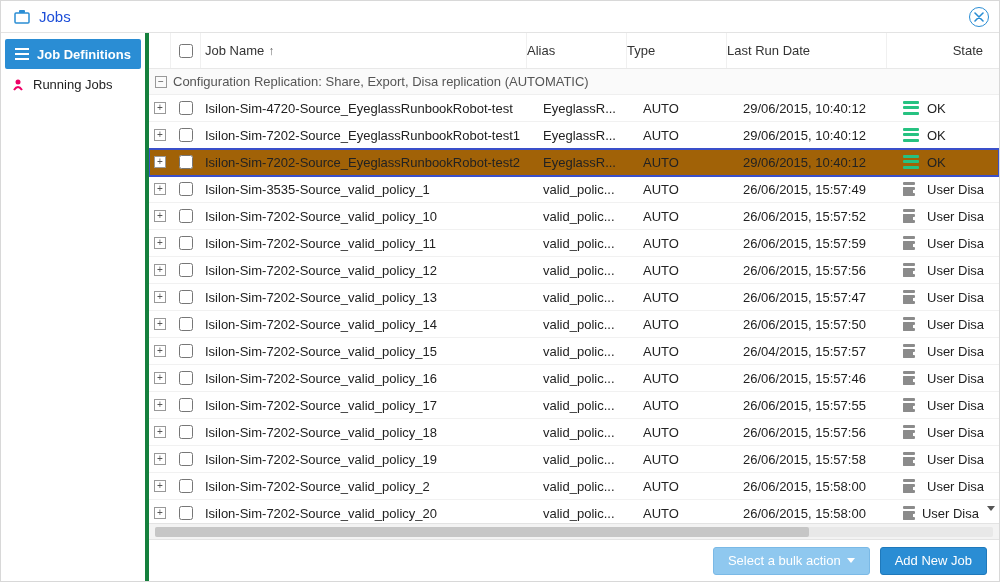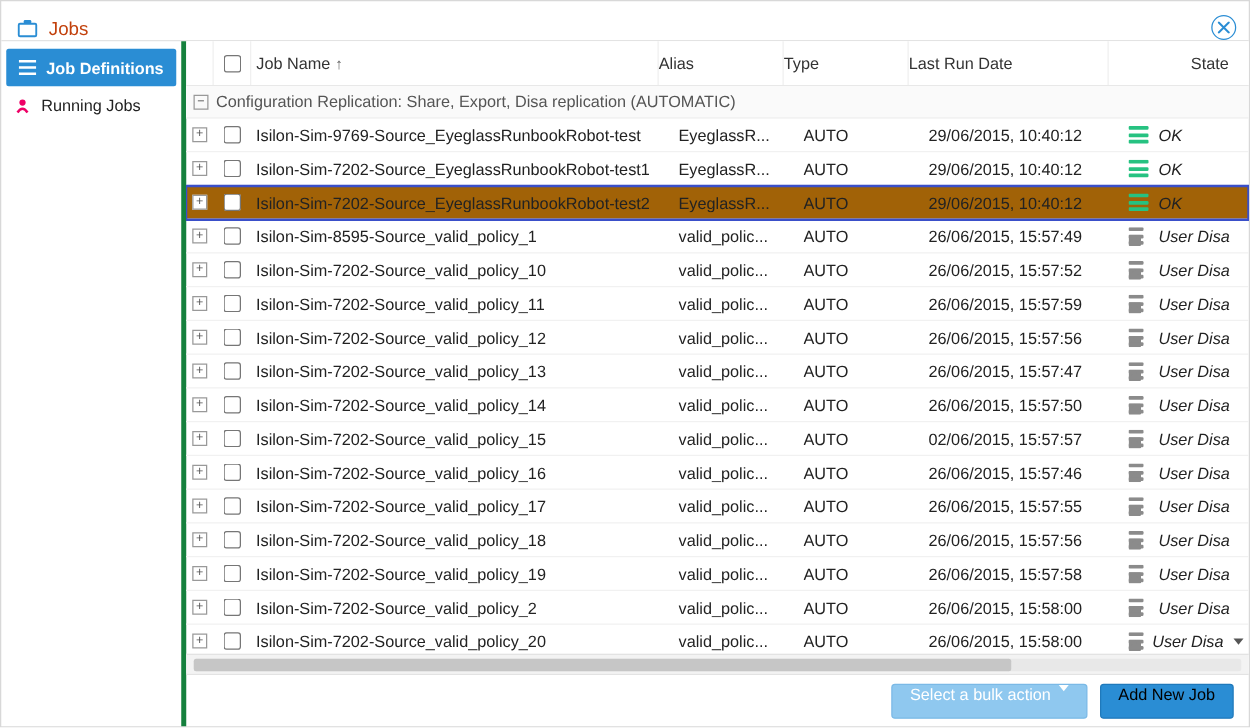--- a/index.html
+++ b/index.html
@@ -16,24 +16,24 @@
     border: 1px solid #d8d8d8;
     position: relative;
     background: #fff;
     display: flex;
     flex-direction: column;
   }
   
   .titlebar {
     height: 32px;
     display: flex;
-    align-items: flex-end;
+    align-items: center;
     padding: 0 10px 0 12px;
     border-bottom: 1px solid #e3e3e3;
-    color: #c2410c;
+    color: #1d4ed8;
     font-size: 15px;
   }
   .titlebar svg { flex: 0 0 auto; }
   .titlebar-title { margin-left: 8px; flex: 1; }
   .close-btn {
     width: 20px; height: 20px;
     display: flex; align-items: center; justify-content: center;
     color: #2a8dd4;
     border: 1.5px solid #2a8dd4;
     border-radius: 50%;
@@ -136,21 +136,21 @@
     background: #a16207;
   }
   .expander {
     width: 12px; height: 12px; border:1px solid #999; display:flex; align-items:center; justify-content:center; font-size:10px; line-height:1; color:#555; background:#fff;
   }
   .expander::before { content:"+"; }
   input[type="checkbox"].rowchk {
     width: 14px; height: 14px; accent-color:#2a8dd4;
     margin:0;
   }
-  .state-cell { display:flex; align-items:center; gap:8px;font-style:italic; }
+  .state-cell { display:flex; align-items:flex-start; gap:8px; }
   .state-icon-ok {
     width: 16px; height: 14px;
     display: inline-block;
     position: relative;
   }
   .state-icon-ok::before,
   .state-icon-ok::after,
   .state-icon-ok span {
     content:"";
     position:absolute;
@@ -213,32 +213,32 @@
     align-items: center;
     justify-content: flex-end;
     gap: 10px;
     border-top: 1px solid #e3e3e3;
   }
   .btn {
     height: 28px;
     padding: 0 14px;
     border-radius: 3px;
     font-size: 13px;
-    display:inline-flex; gap:6px;
+    display:inline-flex; align-items:center; gap:6px;
     cursor:pointer;
     border: 1px solid transparent;
   }
   .btn-primary-light {
     background: #8fc8ef;
     color: #fff;
     border-color: #7ab9e6;
   }
   .btn-primary {
     background: #2a8dd4;
-    color: #000000;
+    color: #ffffff;
     border-color: #1f79bb;
   }
   .chevdown {
     display:inline-block; width:0; height:0;
     border-left:4px solid transparent;
     border-right:4px solid transparent;
     border-top:5px solid #fff;
   }
 
   
@@ -332,21 +332,21 @@
             <span>Configuration Replication: Share, Export, Disa replication (AUTOMATIC)</span>
           </div>
           <div id="rows-container">
               <div class="row">
                 <div class="col-exp">
                   <span class="expander"></span>
                 </div>
                 <div class="col-chk">
                   <input type="checkbox" class="rowchk" style="">
                 </div>
-                <div class="col-name cell">Isilon-Sim-9769-Source_EyeglassRunbookRobot-test</div>
+                <div class="col-name cell">Isilon-Sim-4720-Source_EyeglassRunbookRobot-test</div>
                 <div class="col-policy cell">EyeglassR...</div>
                 <div class="col-type cell">AUTO</div>
                 <div class="col-last cell">29/06/2015, 10:40:12</div>
                 <div class="col-state cell state-cell">
                   <span class="state-icon-ok">
                     <span></span>
                   </span>
                   <span>OK</span>
                 </div>
               </div>
@@ -386,21 +386,21 @@
                   <span>OK</span>
                 </div>
               </div>
               <div class="row">
                 <div class="col-exp">
                   <span class="expander"></span>
                 </div>
                 <div class="col-chk">
                   <input type="checkbox" class="rowchk" style="">
                 </div>
-                <div class="col-name cell">Isilon-Sim-8595-Source_valid_policy_1</div>
+                <div class="col-name cell">Isilon-Sim-3535-Source_valid_policy_1</div>
                 <div class="col-policy cell">valid_polic...</div>
                 <div class="col-type cell">AUTO</div>
                 <div class="col-last cell">26/06/2015, 15:57:49</div>
                 <div class="col-state cell state-cell">
                   <span class="state-icon-warn">
                     <span></span>
                     <span class="tri"></span>
                   </span>
                   <span>User Disa</span>
                 </div>
@@ -503,21 +503,21 @@
               <div class="row">
                 <div class="col-exp">
                   <span class="expander"></span>
                 </div>
                 <div class="col-chk">
                   <input type="checkbox" class="rowchk" style="">
                 </div>
                 <div class="col-name cell">Isilon-Sim-7202-Source_valid_policy_15</div>
                 <div class="col-policy cell">valid_polic...</div>
                 <div class="col-type cell">AUTO</div>
-                <div class="col-last cell">02/06/2015, 15:57:57</div>
+                <div class="col-last cell">26/04/2015, 15:57:57</div>
                 <div class="col-state cell state-cell">
                   <span class="state-icon-warn">
                     <span></span>
                     <span class="tri"></span>
                   </span>
                   <span>User Disa</span>
                 </div>
               </div>
               <div class="row">
                 <div class="col-exp">

